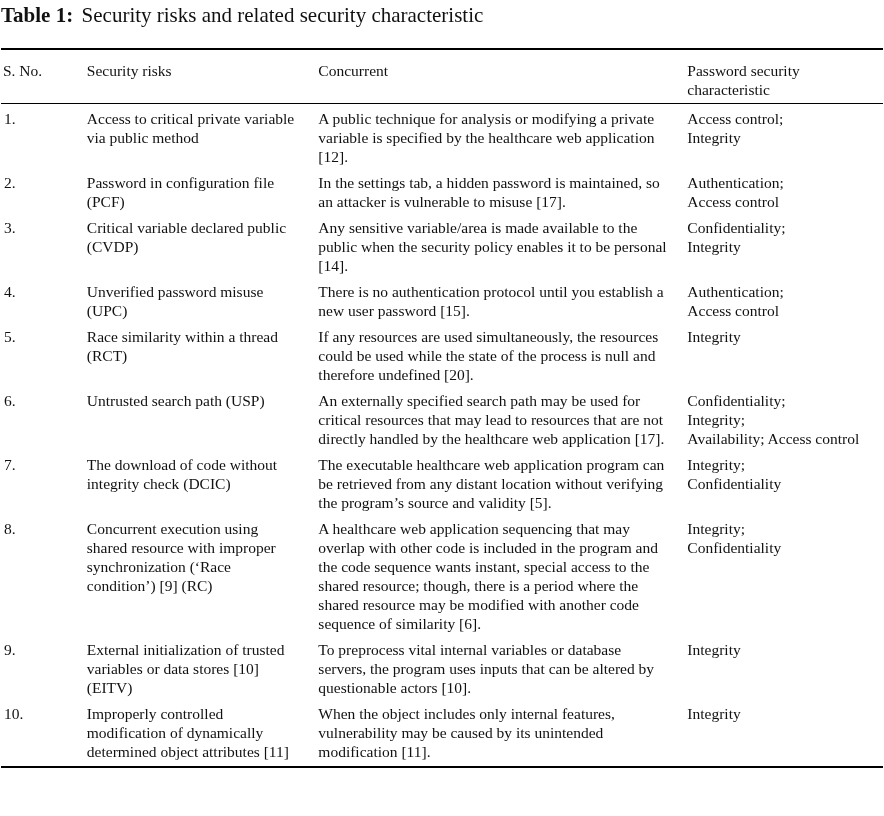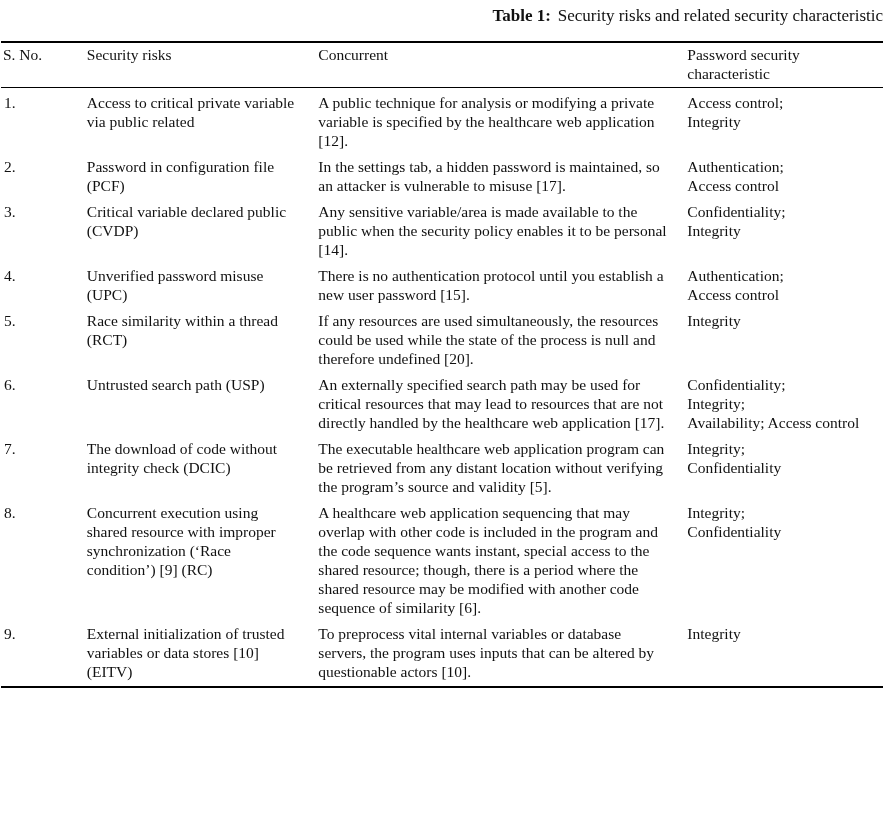--- a/index.html
+++ b/index.html
@@ -14,23 +14,23 @@
     color: #111111;
     font-size: 15.5px;
     line-height: 19px;
   }
   .page {
     width: 884px;
     min-height: 816px;
     padding: 4px 1px 0 1px;
   }
   .caption {
-    text-align: right;
-    font-size: 17px;
-    padding: 2px 0 16px 0;
+    text-align: left;
+    font-size: 21px;
+    padding: 2px 0 23px 0;
   }
   .caption .cap-label {
     font-weight: bold;
     margin-right: 0.4em;
   }
   table.risks {
     width: 100%;
     border-collapse: collapse;
     border-top: 2px solid #000;
     border-bottom: 2px solid #000;
@@ -40,21 +40,21 @@
   table.risks col.c-desc { width: 370px; }
   table.risks col.c-char { width: 198px; }
   th, td {
     vertical-align: top;
     text-align: left;
     font-weight: normal;
     padding: 2px 14px 5px 2px;
   }
   thead th {
     border-bottom: 1px solid #000;
-    padding-top: 2px;
+    padding-top: 11px;
     padding-bottom: 4px;
   }
   tbody tr:first-child td { padding-top: 5px; }
   td.char, th.char { white-space: pre-line; padding-right: 2px; }
   td.sno { padding-left: 3px; }
 </style>
 </head>
 <body>
 
 <div class="page">
@@ -74,21 +74,21 @@
       <tr>
         <th class="sno">S. No.</th>
         <th>Security risks</th>
         <th>Concurrent</th>
         <th class="char">Password security characteristic</th>
       </tr>
     </thead>
     <tbody>
       <tr>
         <td class="sno">1.</td>
-        <td>Access to critical private variable via public related</td>
+        <td>Access to critical private variable via public method</td>
         <td>A public technique for analysis or modifying a private variable is specified by the healthcare web application [12].</td>
         <td class="char">Access control;
 Integrity</td>
       </tr>
       <tr>
         <td class="sno">2.</td>
         <td>Password in configuration file (PCF)</td>
         <td>In the settings tab, a hidden password is maintained, so an attacker is vulnerable to misuse [17].</td>
         <td class="char">Authentication;
 Access control</td>
@@ -134,16 +134,22 @@
         <td>A healthcare web application sequencing that may overlap with other code is included in the program and the code sequence wants instant, special access to the shared resource; though, there is a period where the shared resource may be modified with another code sequence of similarity [6].</td>
         <td class="char">Integrity;
 Confidentiality</td>
       </tr>
       <tr>
         <td class="sno">9.</td>
         <td>External initialization of trusted variables or data stores [10] (EITV)</td>
         <td>To preprocess vital internal variables or database servers, the program uses inputs that can be altered by questionable actors [10].</td>
         <td class="char">Integrity</td>
       </tr>
+      <tr>
+        <td class="sno">10.</td>
+        <td>Improperly controlled modification of dynamically determined object attributes [11]</td>
+        <td>When the object includes only internal features, vulnerability may be caused by its unintended modification [11].</td>
+        <td class="char">Integrity</td>
+      </tr>
     </tbody>
   </table>
 
 </div>
 
 </body></html>

